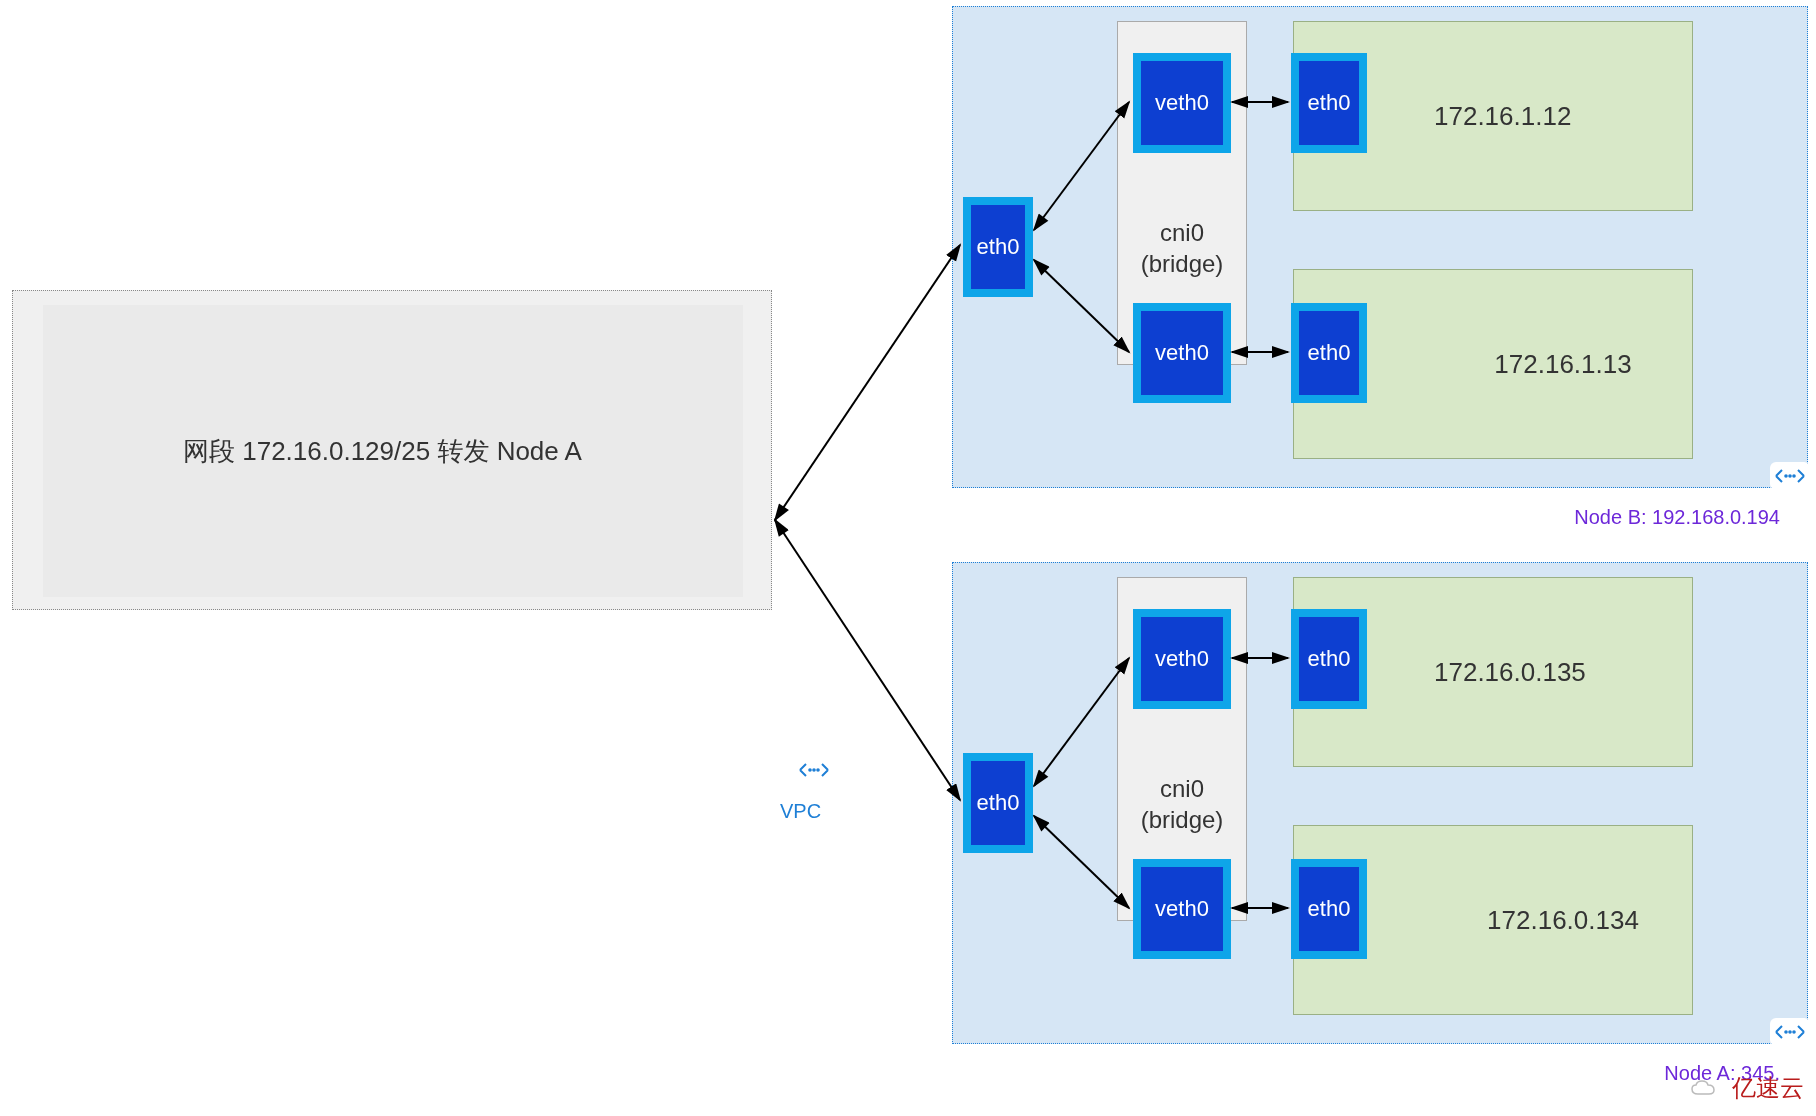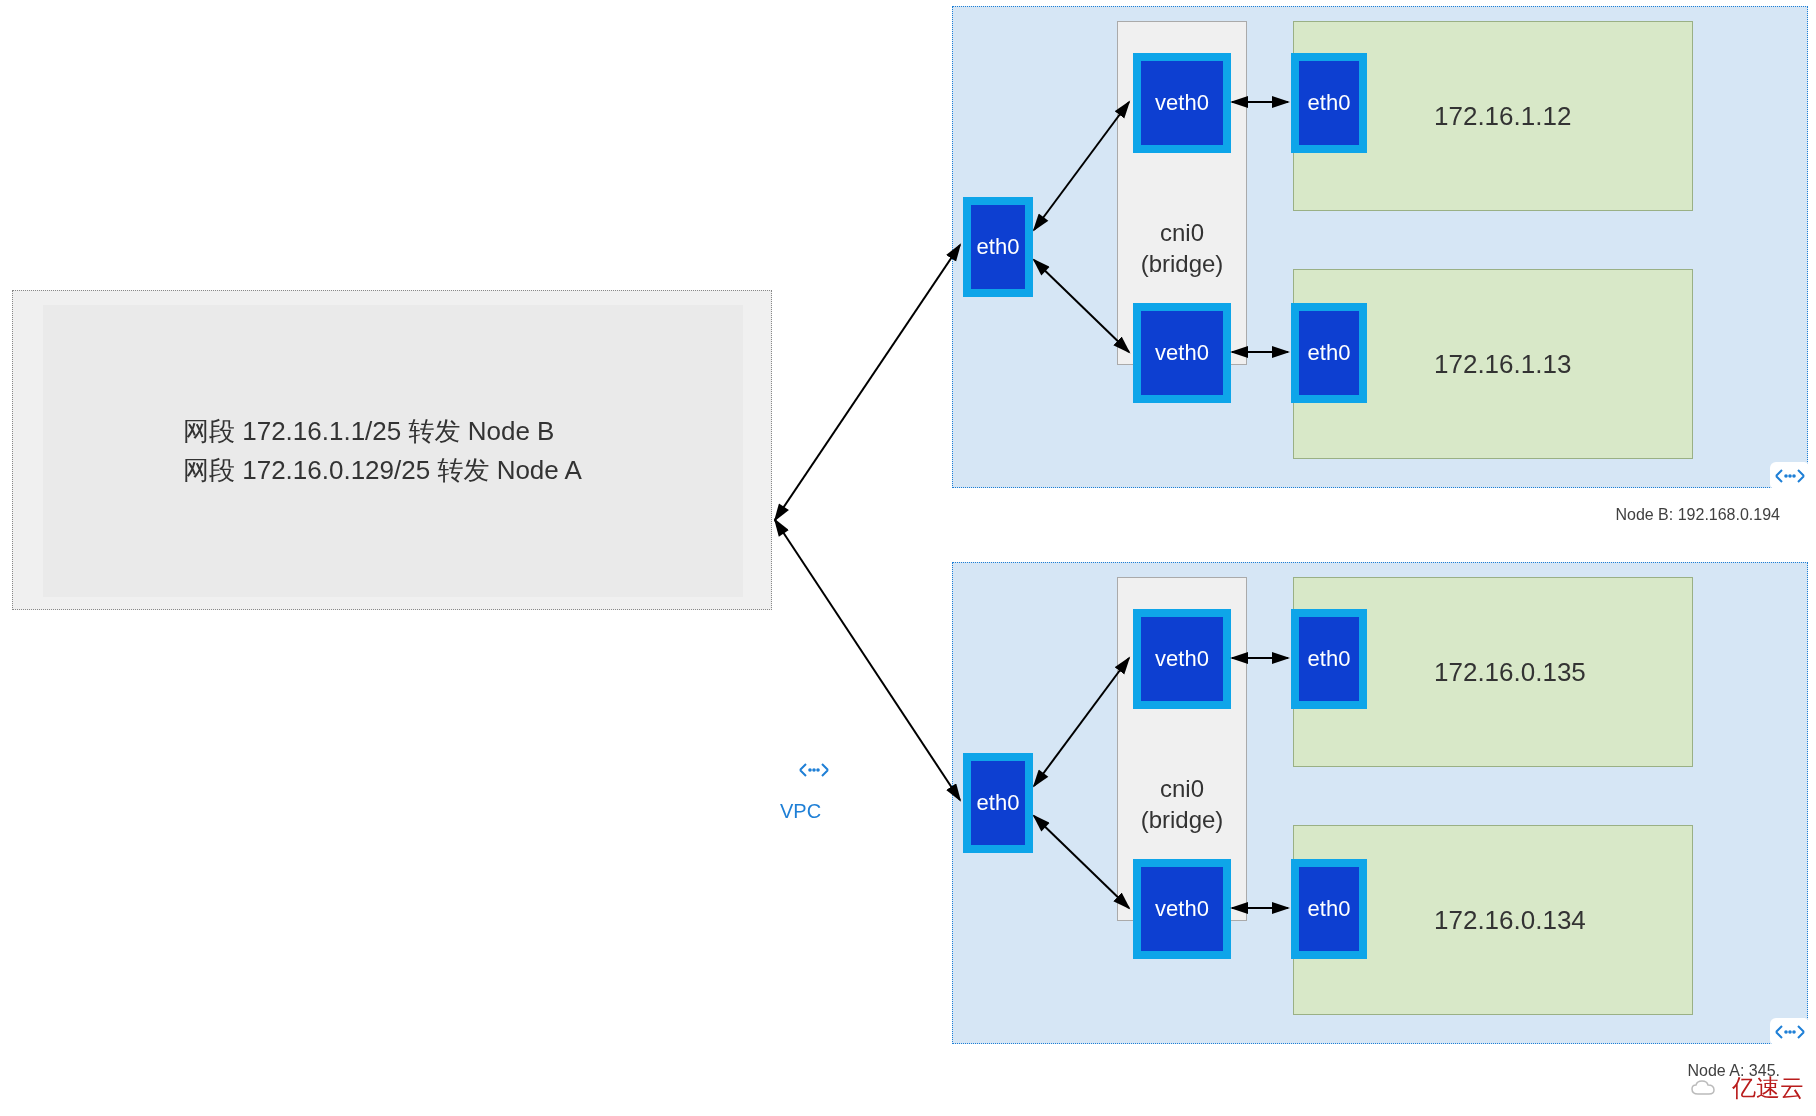--- a/index.html
+++ b/index.html
@@ -41,22 +41,22 @@
     
     .node-box {
       position: absolute;
       border: 1px dotted #1e7fd6;
       background: #d6e6f5;
     }
     .node-b { left: 952px; top: 6px; width: 856px; height: 482px; }
     .node-a { left: 952px; top: 562px; width: 856px; height: 482px; }
     .node-label {
       position: absolute;
-      color: #404040;
-      font-size: 16px;
+      color: #6d28d9;
+      font-size: 20px;
       right: 36px;
     }
     .node-b-label { top: 506px; }
     .node-a-label { top: 1062px; }
     
     
     .bridge-box {
       position: absolute;
       left: 164px; top: 14px;
       width: 130px; height: 344px;
@@ -97,21 +97,21 @@
       width: 400px; height: 190px;
       background: #d8e8c8;
       border: 1px solid #9ab085;
       display: flex;
       align-items: center;
       padding-left: 140px;
       font-size: 26px;
       color: #333;
     }
     .pod1 { top: 14px; }
-    .pod2 { top: 262px; }
+    .pod2 { top: 262px; justify-content: center; }
     
     
     .expand-icon {
       position: absolute;
       width: 40px; height: 28px;
       background: #fff;
       border-radius: 6px;
       display: flex;
       align-items: center;
       justify-content: center;
@@ -129,21 +129,20 @@
       gap: 16px;
     }
   </style>
 </head>
 <body>
 
 <div class="container">
 
   <div class="vpc-box">
     <div class="vpc-inner">
-      <div class="vpc-text">网段 172.16.1.1/25 转发 Node B</div>
       <div class="vpc-text">网段 172.16.0.129/25 转发 Node A</div>
     </div>
   </div>
   <div class="expand-icon" style="left:794px; top:756px;">
     <svg width="36" height="24" viewBox="0 0 36 24">
         <path d="M4 12 L10 6 M4 12 L10 18 M32 12 L26 6 M32 12 L26 18" stroke="#1e7fd6" stroke-width="2" fill="none"></path>
         <circle cx="14" cy="12" r="1.8" fill="#1e7fd6"></circle>
         <circle cx="18" cy="12" r="1.8" fill="#1e7fd6"></circle>
         <circle cx="22" cy="12" r="1.8" fill="#1e7fd6"></circle>
       </svg>

